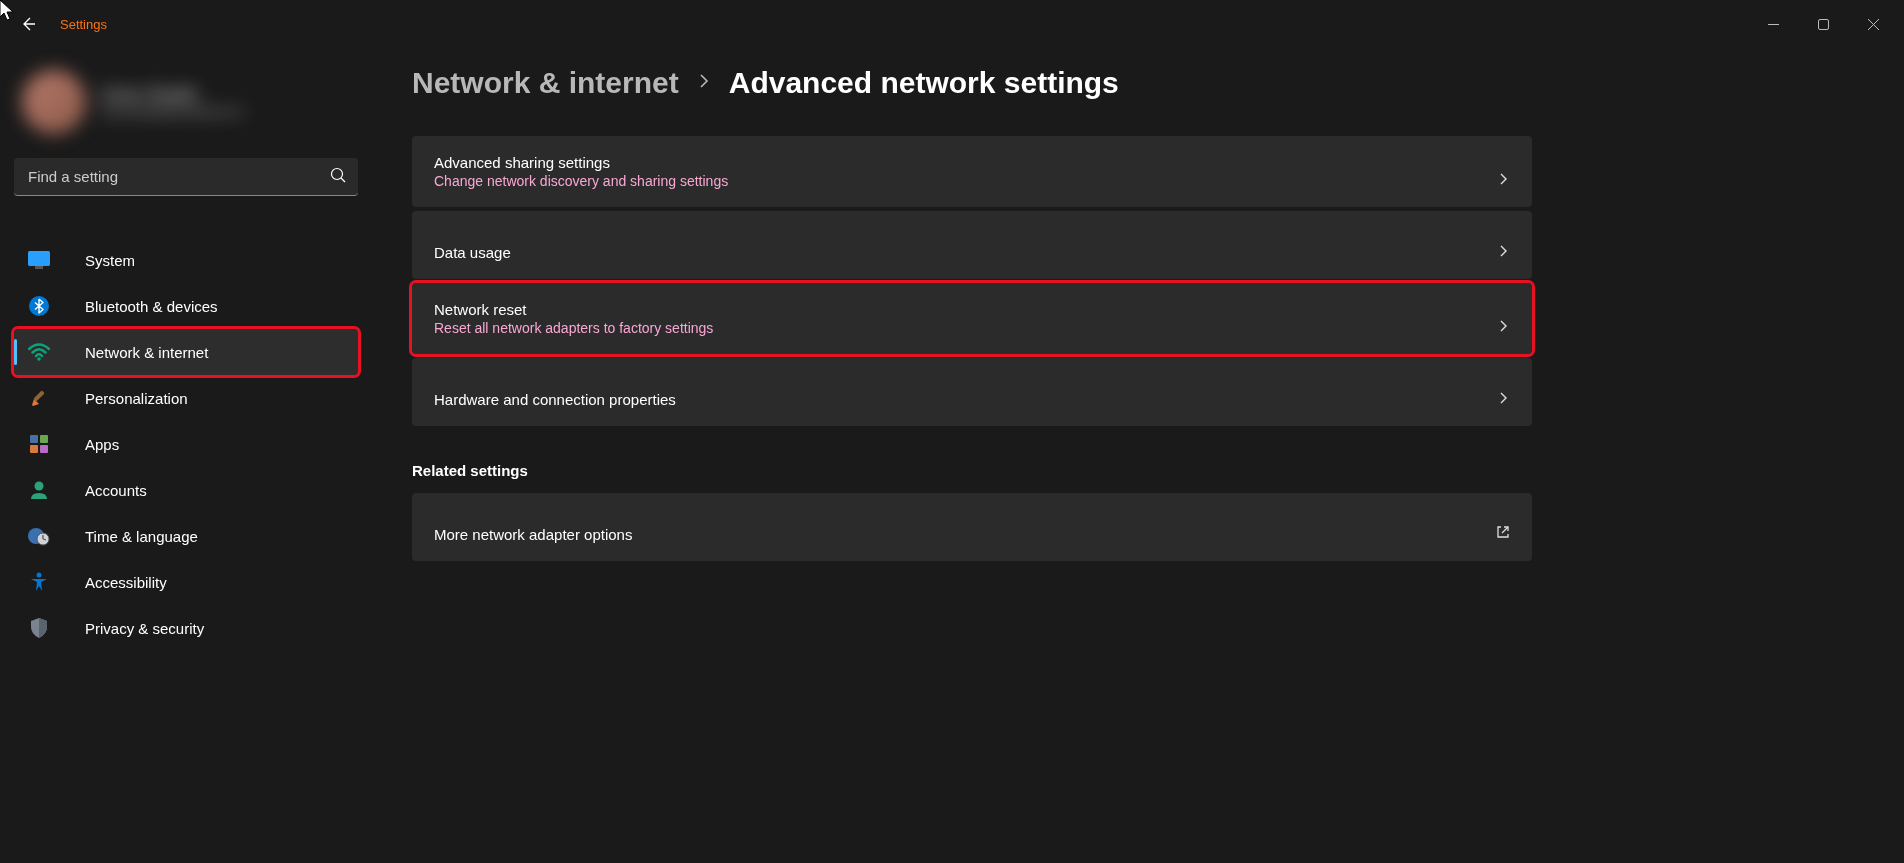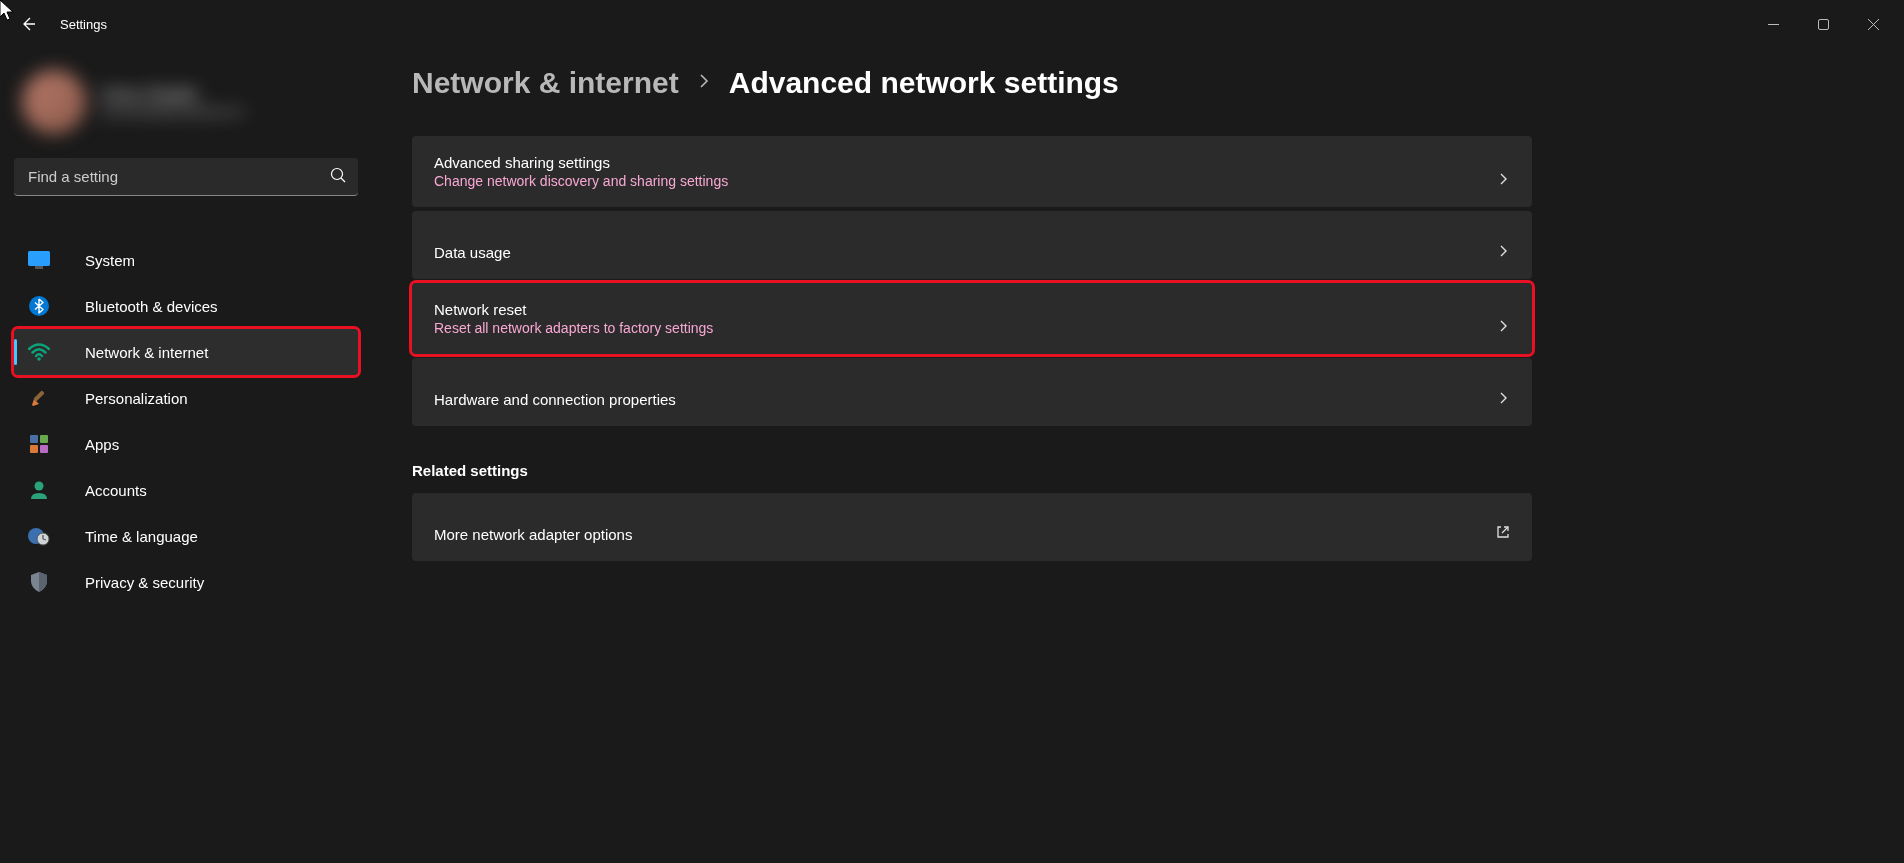--- a/index.html
+++ b/index.html
@@ -22,21 +22,21 @@
   height: 40px;
   display: flex;
   align-items: center;
   justify-content: center;
   color: #ffffff;
   cursor: pointer;
 }
 .app-title {
   font-size: 13px;
   margin-left: 12px;
-  color: #ffffff;
+  color: #f97316;
 }
 .window-controls {
   margin-left: auto;
   display: flex;
   gap: 4px;
 }
 .window-control {
   width: 46px;
   height: 32px;
   display: flex;
@@ -316,20 +316,29 @@
               <circle cx="15" cy="13" r="6" fill="#cfd3d6"></circle>
               <circle cx="15" cy="13" r="6" fill="none" stroke="#555" stroke-width="1"></circle>
               <line x1="15" y1="13" x2="15" y2="9" stroke="#555" stroke-width="1.3"></line>
               <line x1="15" y1="13" x2="18" y2="14" stroke="#555" stroke-width="1.3"></line>
             </svg>
           </span>
         <span>Time &amp; language</span>
       </li>
       <li class="nav-item">
         <span class="nav-icon">
+            <svg width="20" height="20" viewBox="0 0 20 20" fill="#0078d4">
+              <circle cx="10" cy="3" r="2.5"></circle>
+              <path d="M2 7 L18 7 L12 10 L13 19 L10 14 L7 19 L8 10 Z"></path>
+            </svg>
+          </span>
+        <span>Accessibility</span>
+      </li>
+      <li class="nav-item">
+        <span class="nav-icon">
             <svg width="18" height="20" viewBox="0 0 18 20">
               <path d="M9 0 L17 3 V9 Q17 16 9 20 Q1 16 1 9 V3 Z" fill="#7a8490"></path>
               <path d="M9 0 L17 3 V9 Q17 16 9 20 V0 Z" fill="#5a636e"></path>
             </svg>
           </span>
         <span>Privacy &amp; security</span>
       </li>
     </ul>
   </aside>
 

